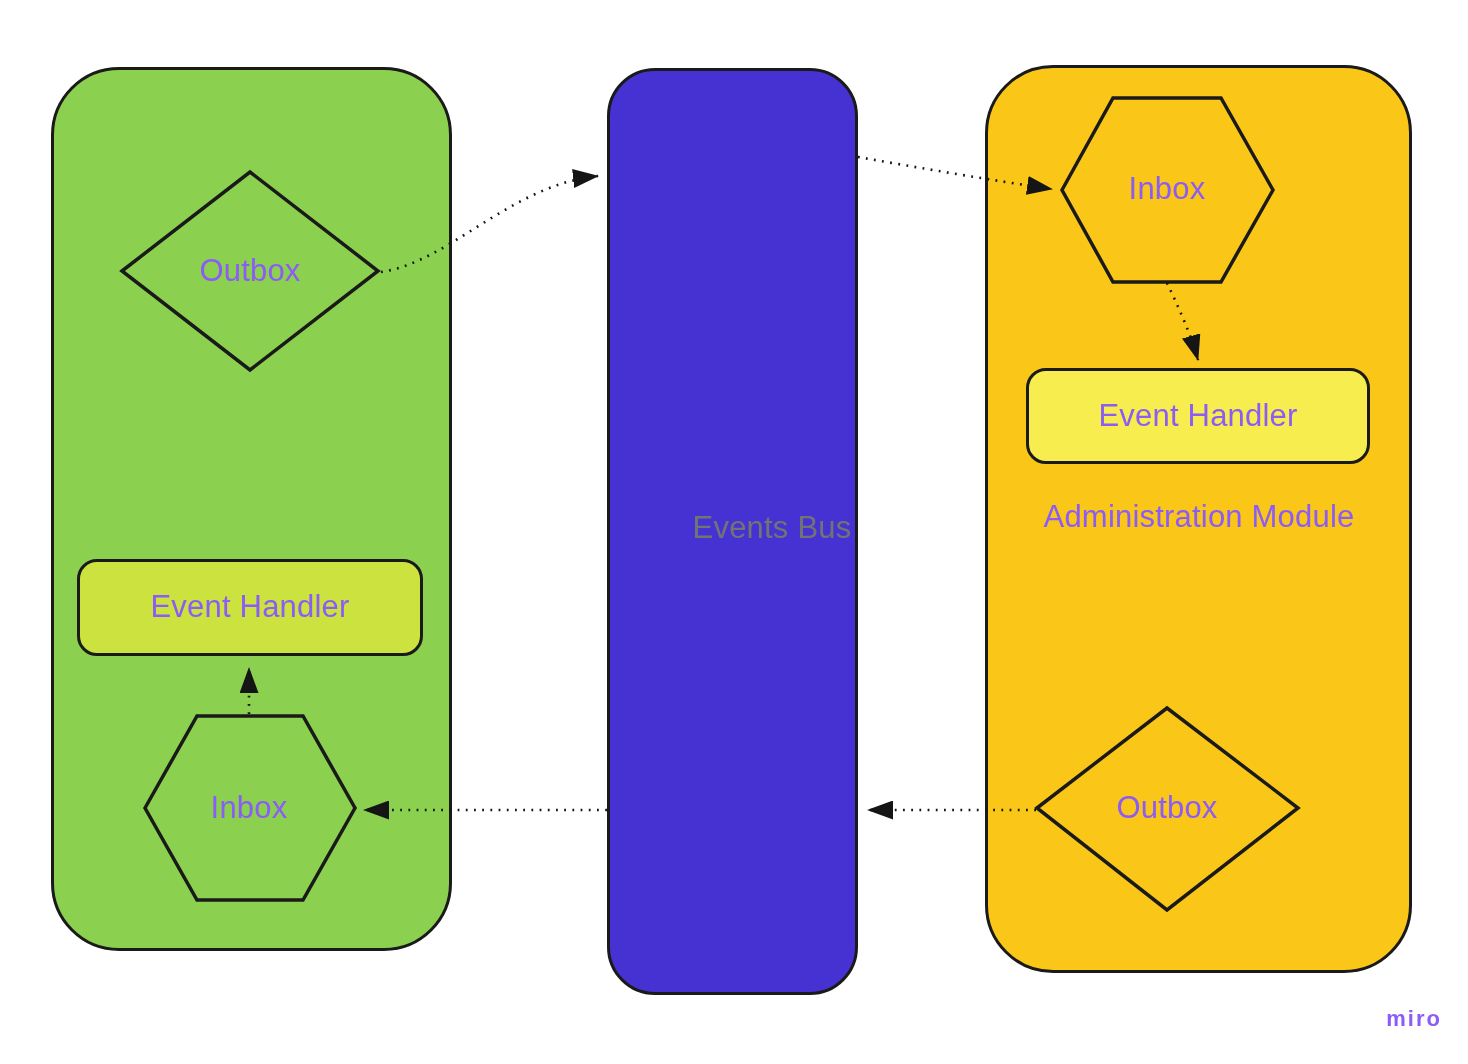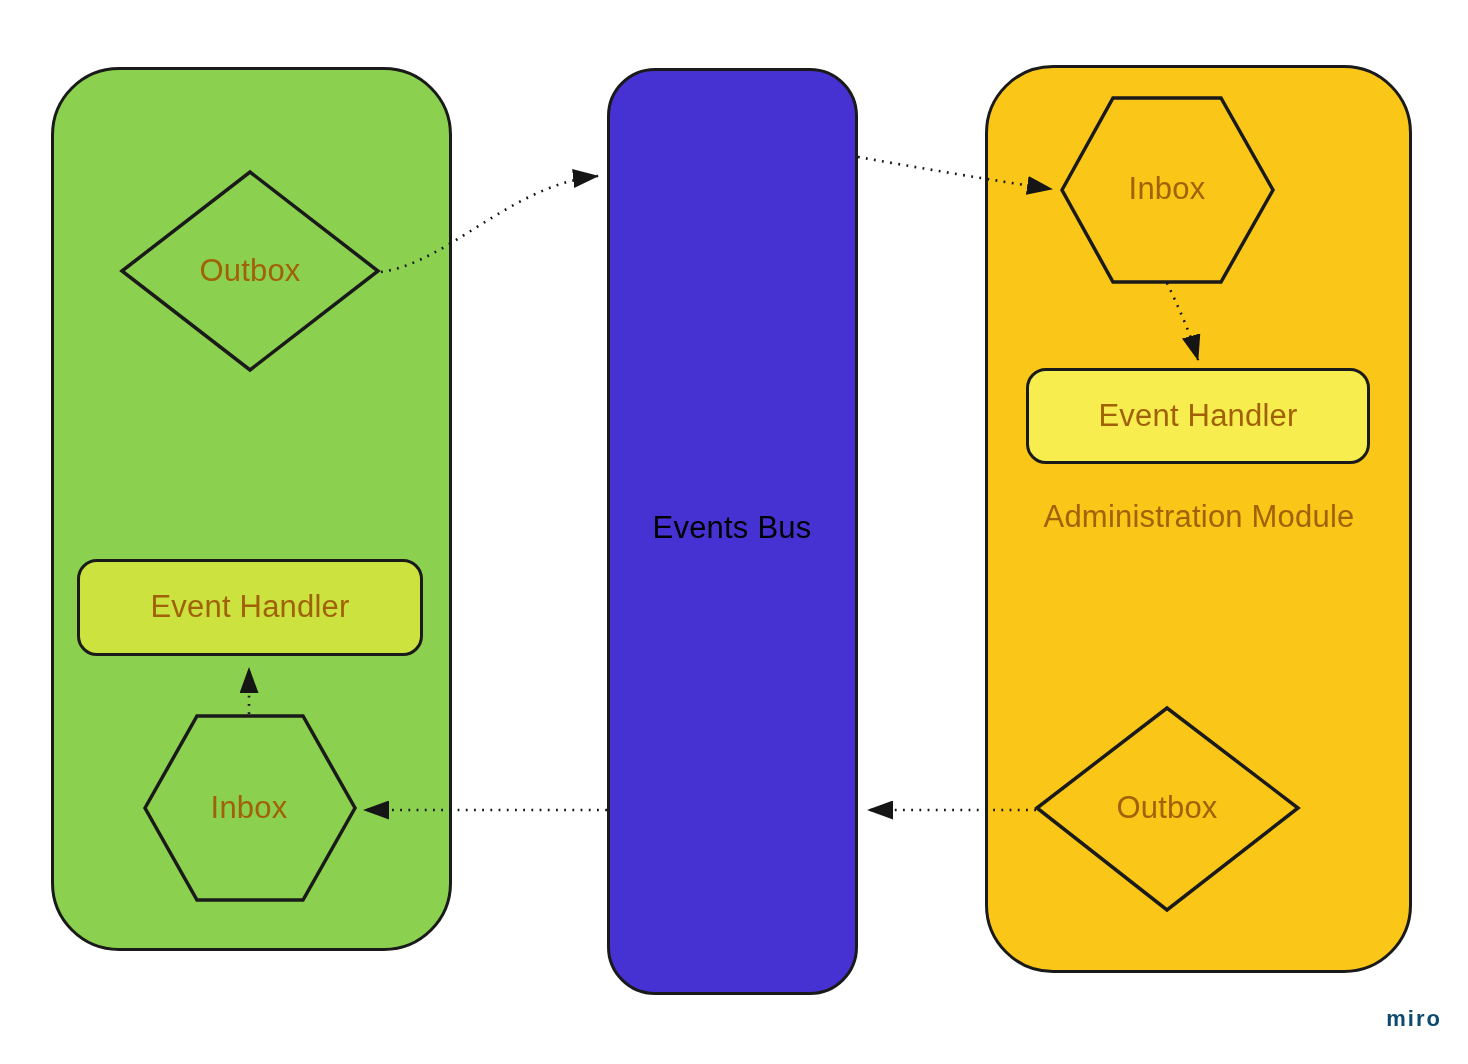--- a/index.html
+++ b/index.html
@@ -32,33 +32,33 @@
   }
   .shape-outline{fill:none;stroke:#1a1a1a;stroke-width:3.5;}
   .connector{
     fill:none;stroke:#151515;stroke-width:2.6;
     stroke-dasharray:1.8 6.4;
   }
   .label{
     position:absolute;
     transform:translate(-50%,-50%);
     white-space:nowrap;
-    color:#a16207;
+    color:#8b5cf6;
     font-size:31px;
     line-height:1.2;
     letter-spacing:0.2px;
   }
-  .label.light{color:#000000;}
+  .label.light{color:#737373;margin-left:40px;}
   .watermark{
     position:absolute;
     right:26px;top:1006px;
     font-size:22px;
     font-weight:600;
     letter-spacing:2px;
-    color:#0c4a6e;
+    color:#8b5cf6;
   }
 </style>
 </head>
 <body>
 
 <div class="canvas">
 
   <div class="module meetings" style="background-color: rgb(139, 209, 79);"></div>
 
   <div class="module bus" style="background-color: rgb(70, 50, 210);"></div>

